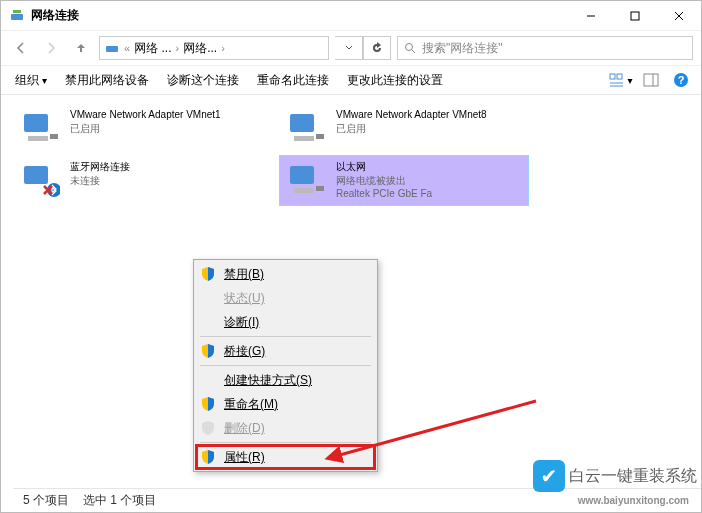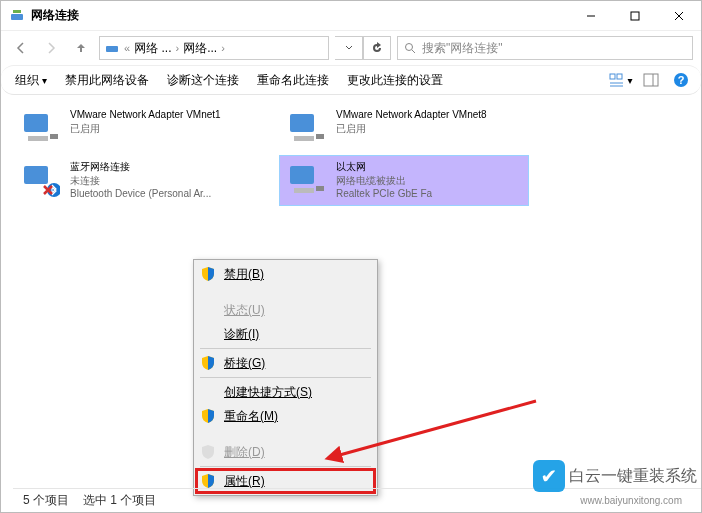--- a/index.html
+++ b/index.html
@@ -16,53 +16,53 @@
 .addr-row { height: 34px; display: flex; align-items: center; padding: 0 8px; gap: 6px; width: 100%; }
 .nav-btn { width: 24px; height: 24px; display: flex; align-items: center; justify-content: center; color: #666; border-radius: 3px; }
 .addr-box { flex: 0 0 230px; height: 24px; border: 1px solid #ccc; display: flex; align-items: center; padding: 0 4px; background: #fff; overflow: hidden; }
 .addr-box .sep { color: #888; margin: 0 4px; font-size: 11px; }
 .addr-box .crumb { font-size: 12px; white-space: nowrap; }
 .addr-extbtn { width: 28px; height: 24px; border: 1px solid #ccc; border-left: none; display: flex; align-items: center; justify-content: center; }
 .search-box { flex: 1; height: 24px; border: 1px solid #ccc; display: flex; align-items: center; padding: 0 6px; color: #888; font-size: 12px; }
 .search-box .sicon { margin-right: 6px; }
 
 
-.toolbar { height: 30px; border-top: 1px solid #eee; border-bottom: 1px solid #e5e5e5; display: flex; align-items: center; padding: 0 6px; gap: 2px; border-radius: 13px; }
+.toolbar { height: 30px; border-top: 1px solid #eee; border-bottom: 1px solid #e5e5e5; display: flex; align-items: center; padding: 0 6px; gap: 2px; }
 .toolbar .tbtn { padding: 3px 8px; font-size: 12px; display: flex; align-items: center; gap: 3px; border-radius: 2px; }
 .toolbar .spacer { flex: 1; }
 .toolbar .iconbtn { width: 28px; height: 24px; display: flex; align-items: center; justify-content: center; }
 .toolbar .helpbtn { color: #1976d2; }
 
 
 .content { position: relative; padding: 8px 12px; height: calc(100% - 30px - 34px - 30px - 24px); overflow: hidden; }
 .grid { display: grid; grid-template-columns: 250px 250px; gap: 2px 16px; }
 .item { display: flex; padding: 4px; gap: 8px; border: 1px solid transparent; }
 .item.selected { background: #c4b5fd; border: 1px solid #99d1ff; }
 .item-icon { width: 44px; height: 40px; flex-shrink: 0; display: flex; align-items: center; justify-content: center; position: relative; }
 .item-text { font-size: 10px; line-height: 1.35; }
 .item-text .name { color: #000; }
 .item-text .sub { color: #666; }
 
 
 .ctx-menu { position: absolute; top: 258px; left: 192px; width: 185px; background: #f0f0f0; border: 1px solid #aaa; box-shadow: 2px 2px 6px rgba(0,0,0,0.25); padding: 2px; }
 .ctx-item { height: 24px; display: flex; align-items: center; padding: 0 8px 0 4px; font-size: 12px; gap: 8px; text-decoration: underline; }
-.ctx-item.disabled { color: #999; margin-top: 12px; }
+.ctx-item.disabled { color: #999; }
 .ctx-item .shield { width: 16px; height: 16px; flex-shrink: 0; }
 .ctx-item .spacer-icon { width: 16px; flex-shrink: 0; }
 .ctx-sep { height: 1px; background: #ccc; margin: 2px 4px; }
 .ctx-item.highlighted { outline: 3px solid #e02020; outline-offset: -2px; }
 
 
 .statusbar { position: absolute; bottom: 0; left: 12px; right: 0; height: 24px; border-top: 1px solid #e5e5e5; display: flex; align-items: center; padding: 0 10px; font-size: 12px; color: #333; gap: 14px; }
 
 
 .watermark { position: absolute; bottom: 20px; right: 4px; opacity: 0.95; display: flex; align-items: center; gap: 4px; pointer-events: none; }
 .watermark .wm-icon { width: 32px; height: 32px; background: #1a9fe6; border-radius: 6px; display: flex; align-items: center; justify-content: center; color: #fff; font-size: 20px; }
 .watermark .wm-txt { font-size: 16px; color: #555; font-weight: 300; }
-.watermark .wm-url { position: absolute; right: 15px; bottom: -14px; font-size: 10px; color: #888; }
+.watermark .wm-url { position: absolute; right: 8px; bottom: -14px; font-size: 10px; color: #888; font-weight: bold; }
 
 
 .arrow-svg { position: absolute; top: 395px; left: 315px; width: 230px; height: 70px; pointer-events: none; }
 .chev { font-size: 10px; }
 </style>
 </head>
 <body>
 
 <div class="titlebar">
   <span class="app-icon">
@@ -207,21 +207,20 @@
           <svg width="40" height="36">
             <rect x="4" y="4" width="24" height="18" rx="2" fill="#4a90d9"></rect>
             <circle cx="34" cy="28" r="7" fill="#1976d2"></circle>
             <path d="M32 23 L36 27 L32 31 L32 25 L36 29 L32 33" fill="none" stroke="#fff" stroke-width="1.2"></path>
             <path d="M24 24 L32 32 M32 24 L24 32" stroke="#d32f2f" stroke-width="2.5"></path>
           </svg>
         </div>
       <div class="item-text">
         <div class="name">蓝牙网络连接</div>
         <div class="sub">未连接</div>
-        <div class="sub">Bluetooth Device (Personal Ar...</div>
       </div>
     </div>
 
     <div class="item selected">
       <div class="item-icon">
           <svg width="40" height="36">
             <rect x="4" y="4" width="24" height="18" rx="2" fill="#4a90d9"></rect>
             <rect x="8" y="26" width="20" height="5" fill="#bbb"></rect>
             <rect x="30" y="24" width="8" height="5" fill="#888"></rect>
           </svg>

